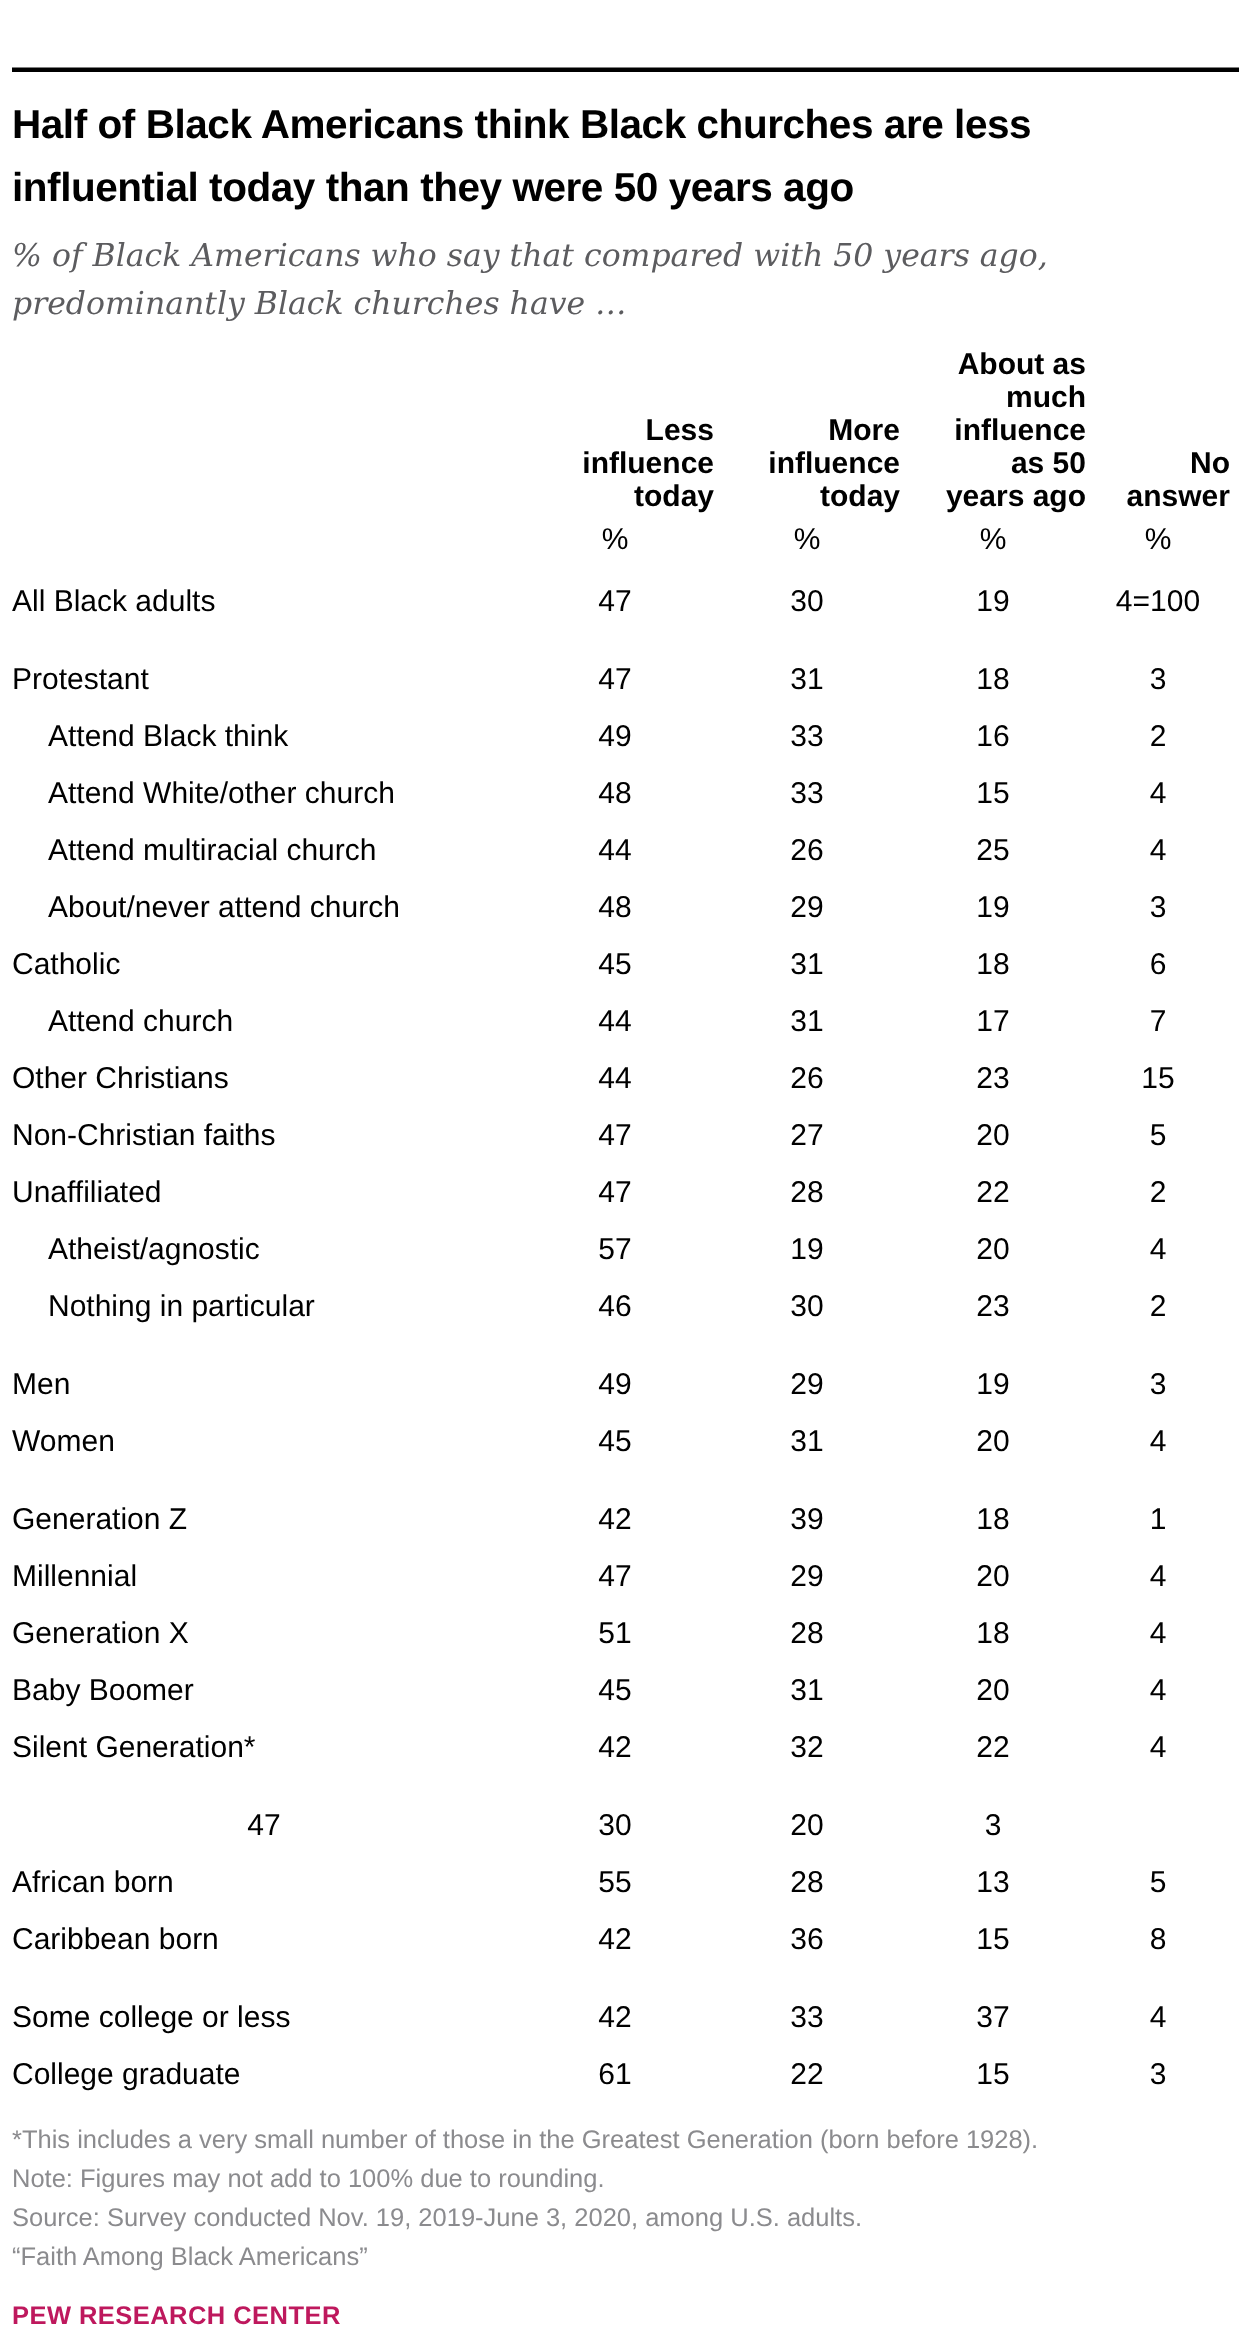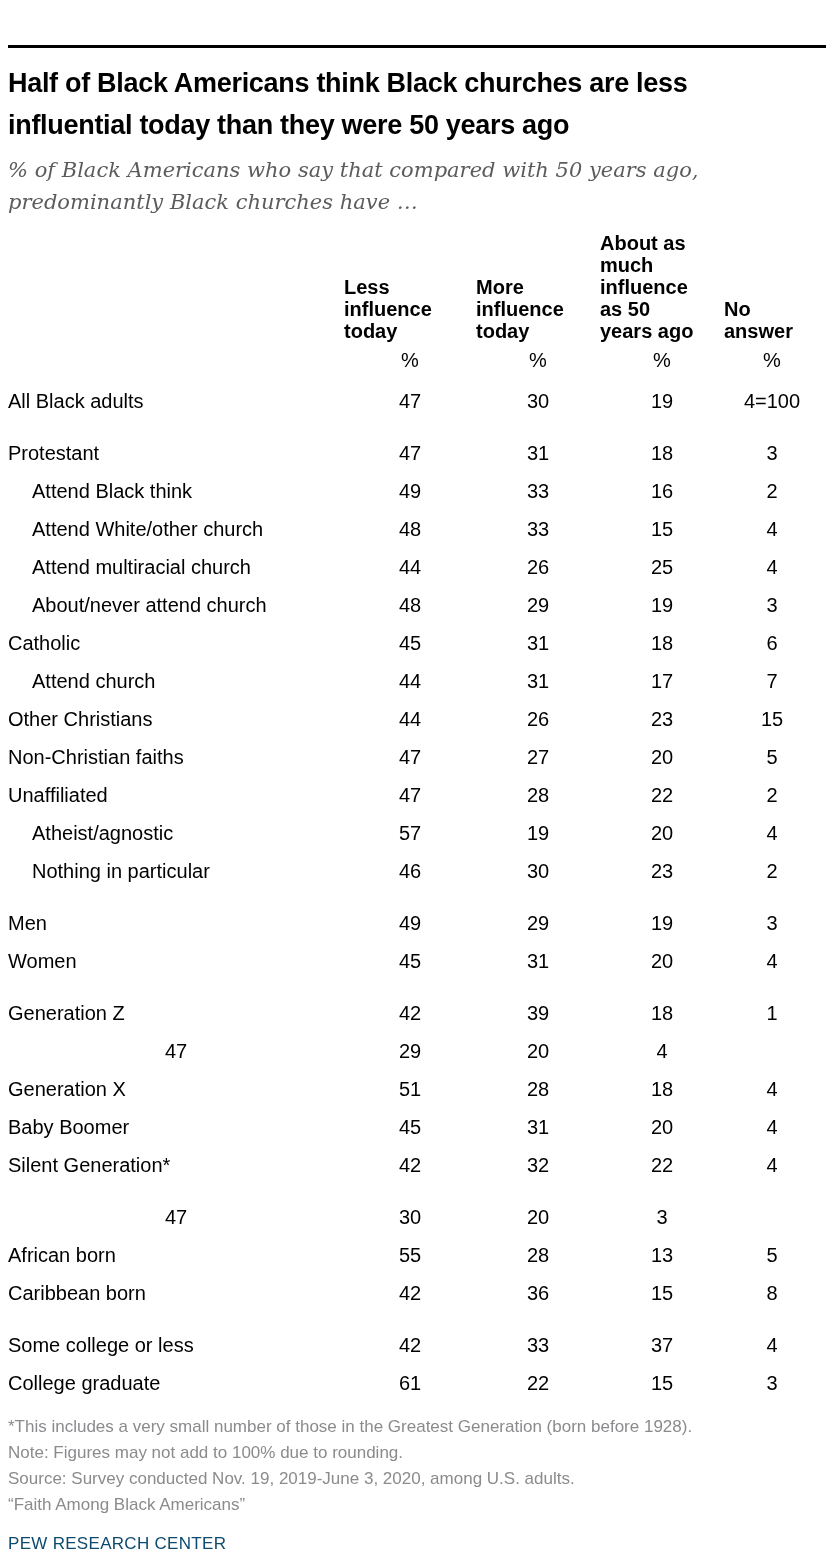--- a/index.html
+++ b/index.html
@@ -50,21 +50,21 @@
   }
   .grid-cols {
     display: grid;
     grid-template-columns: 336px 132px 124px 124px 96px;
   }
   .thead {
     margin-top: 14px;
     align-items: end;
   }
   .col-head {
-    text-align: left;
+    text-align: right;
     font-weight: 700;
     font-size: 20px;
     line-height: 22px;
     white-space: pre-line;
   }
   .unit-row {
     margin-top: 7px;
   }
   .unit {
     text-align: center;
@@ -95,23 +95,23 @@
   }
   .footnotes {
     margin-top: 12px;
     font-size: 17px;
     line-height: 26px;
     color: #8b8b8e;
   }
   .brand {
     margin-top: 16px;
     font-size: 17px;
-    font-weight: 400;
+    font-weight: 700;
     letter-spacing: 0.3px;
-    color: #0c4a6e;
+    color: #be185d;
   }
 </style>
 </head>
 <body>
 
 <div class="page">
 
   <div class="rule top-rule"></div>
 
   <h1 class="title">Half of Black Americans think Black churches are less
@@ -252,20 +252,21 @@
       <div class="val">4</div>
     </div>
       <div class="grid-cols row section-start">
       <div class="row-label">Generation Z</div>
       <div class="val">42</div>
       <div class="val">39</div>
       <div class="val">18</div>
       <div class="val">1</div>
     </div>
       <div class="grid-cols row">
+      <div class="row-label">Millennial</div>
       <div class="val">47</div>
       <div class="val">29</div>
       <div class="val">20</div>
       <div class="val">4</div>
     </div>
       <div class="grid-cols row">
       <div class="row-label">Generation X</div>
       <div class="val">51</div>
       <div class="val">28</div>
       <div class="val">18</div>

